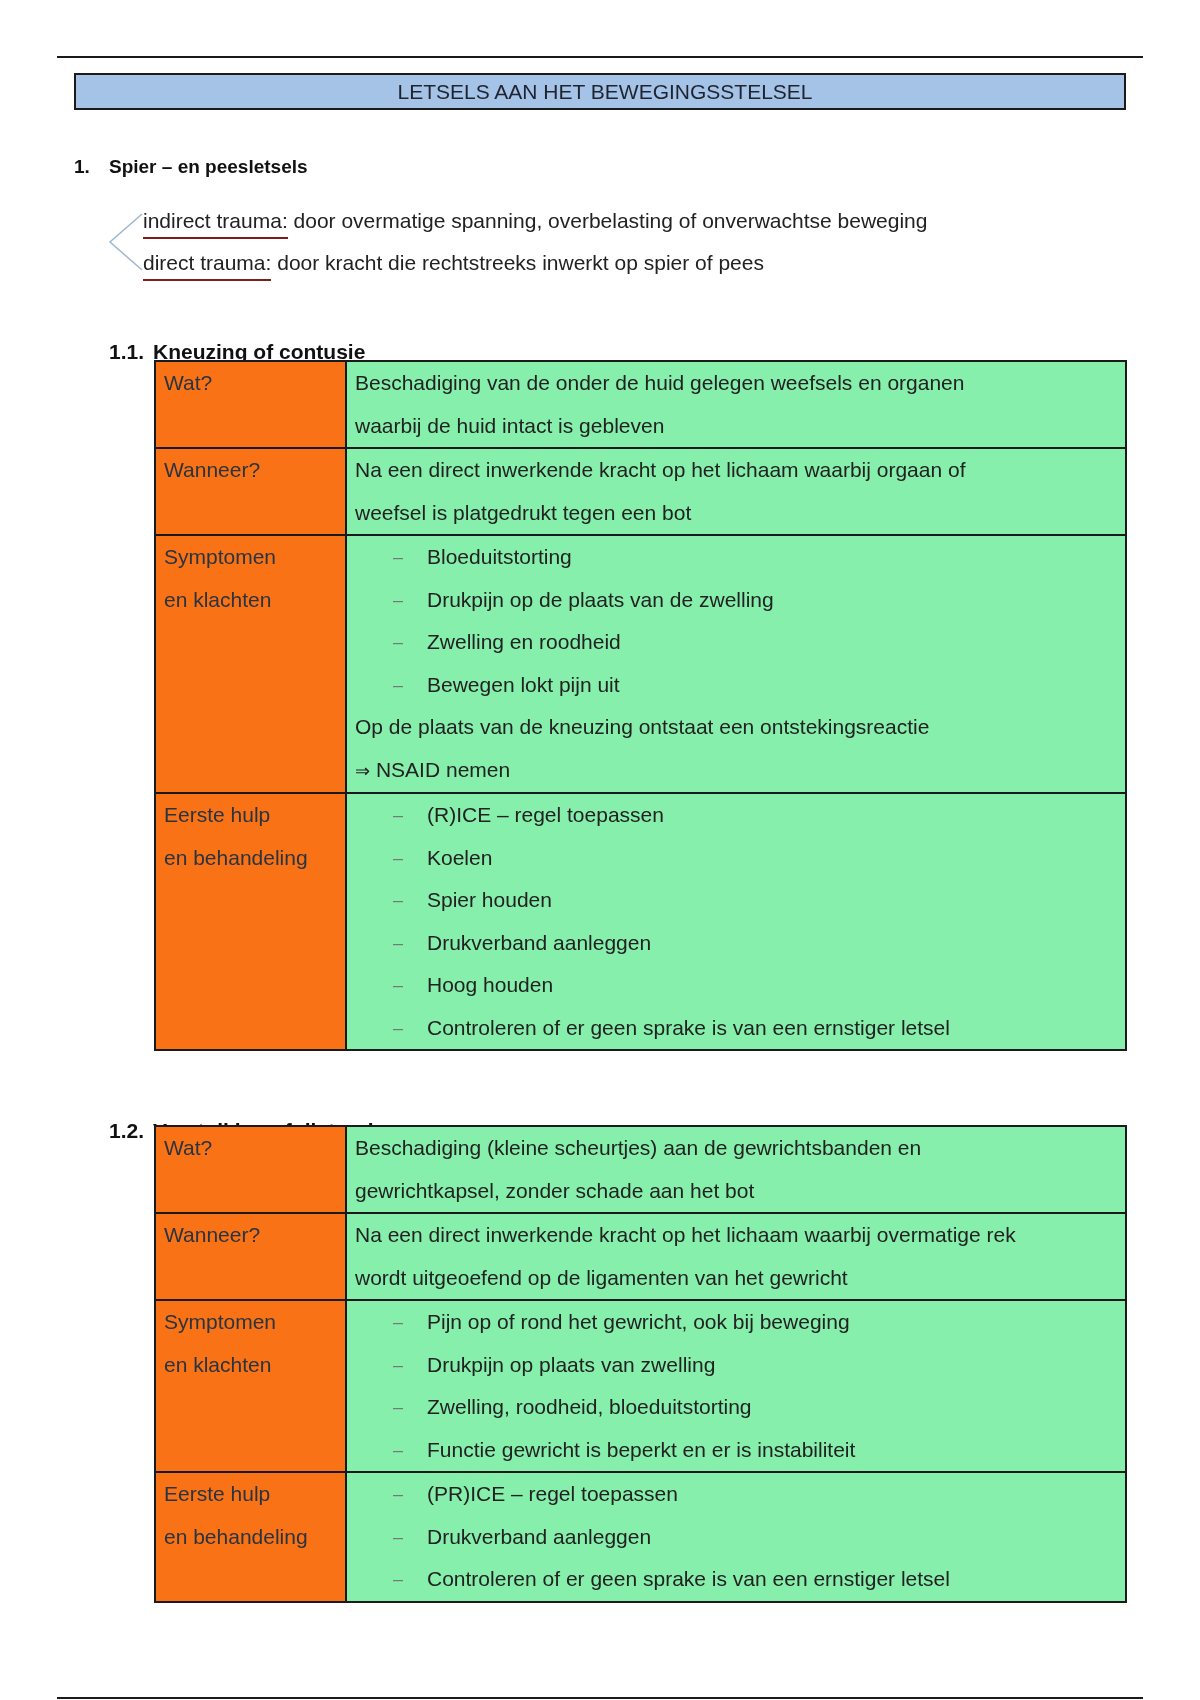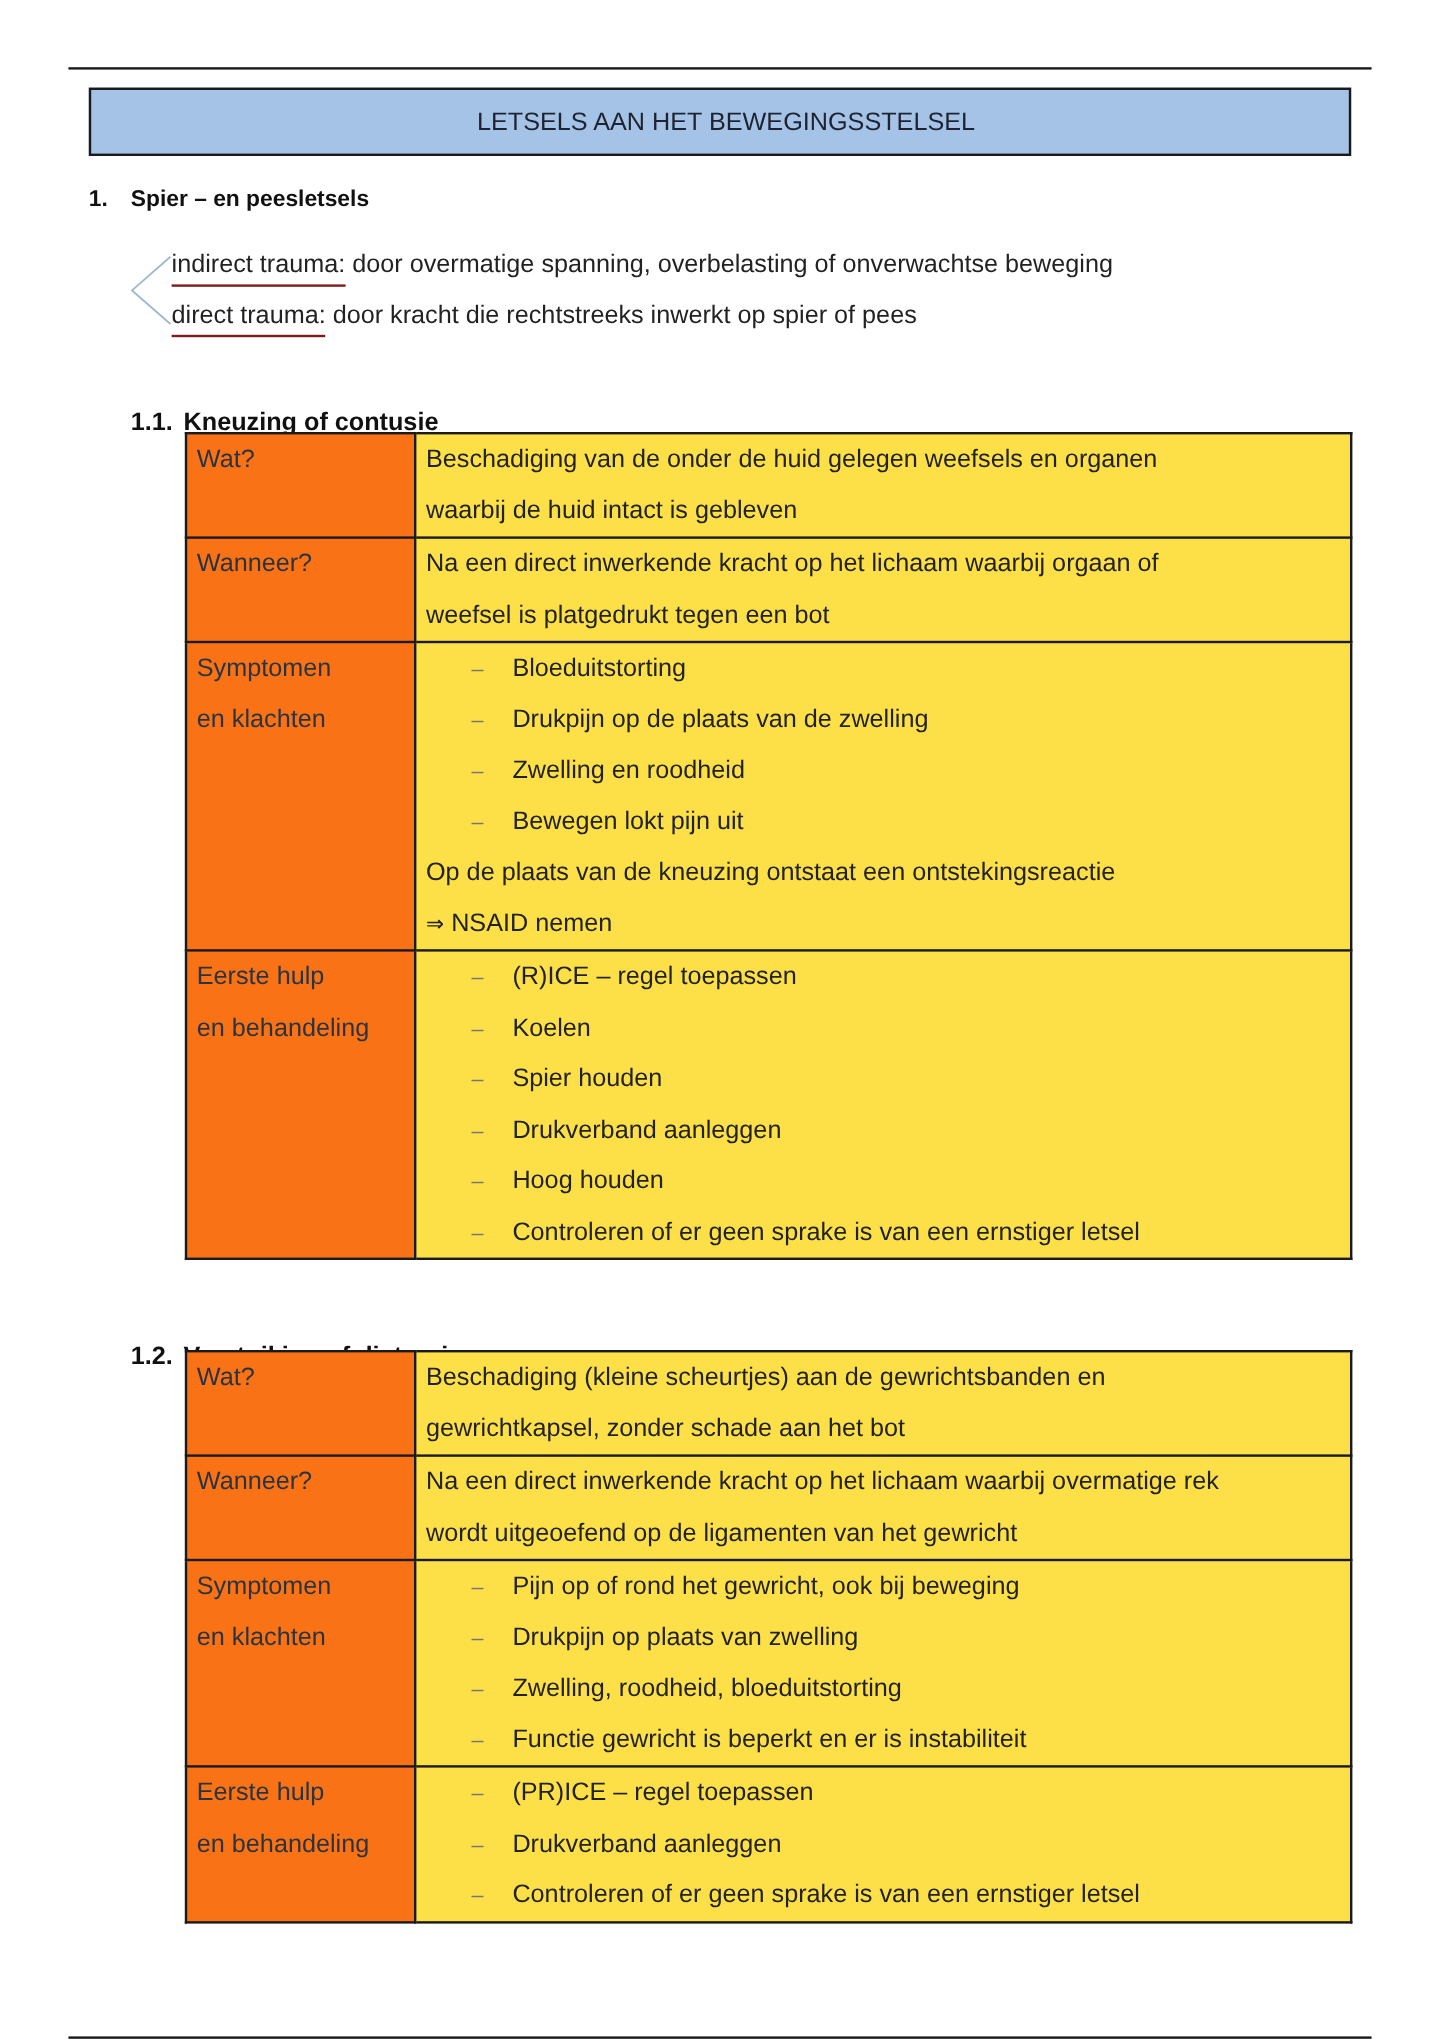--- a/index.html
+++ b/index.html
@@ -4,21 +4,21 @@
 <style>
   html, body { margin: 0; padding: 0; background: #ffffff; }
   body {
     width: 1200px; height: 1700px; position: relative; overflow: hidden;
     font-family: "Liberation Sans", sans-serif; color: #222;
   }
   .rule { position: absolute; left: 57px; width: 1086px; height: 2px; background: #1a1a1a; }
   .rule.top { top: 56px; }
   .rule.bottom { top: 1697px; }
   .title-box {
-    position: absolute; left: 74px; top: 73px; width: 1052px; height: 57px;
+    position: absolute; left: 74px; top: 73px; width: 1052px; height: 37px;
     background: #a4c3e6; border: 2px solid #1a1a1a; box-sizing: border-box;
     display: flex; align-items: center; justify-content: center;
     font-size: 21px; color: #1f2330; letter-spacing: 0px; padding-left: 10px;
   }
   .h1 {
     position: absolute; left: 74px; top: 156px; font-size: 19px; font-weight: bold; color: #111;
   }
   .h1 .num { display: inline-block; width: 35px; }
   .trauma-line {
     position: absolute; left: 143px; font-size: 21px; color: #222; white-space: nowrap;
@@ -39,21 +39,21 @@
     position: absolute; left: 154px; width: 973px; border-collapse: collapse;
     font-size: 21px; color: #222;
   }
   table.info.t1 { top: 360px; }
   table.info.t2 { top: 1125px; }
   table.info td {
     border: 2px solid #1a1a1a; vertical-align: top; line-height: 42.5px;
     padding: 0 8px;
   }
   table.info td.label { width: 173px; background: #f97316; color: #2a3340; }
-  table.info td.content { background: #fde047; }
+  table.info td.content { background: #86efac; }
   .bullets { list-style: none; margin: 0; padding: 0; }
   .bullets li { position: relative; padding-left: 72px; }
   .bullets li .dash {
     position: absolute; left: 38px; top: 0; color: #777; font-size: 18px;
   }
   .arrow-line .arrow { font-size: 18px; }
 </style>
 </head>
 <body>
 

